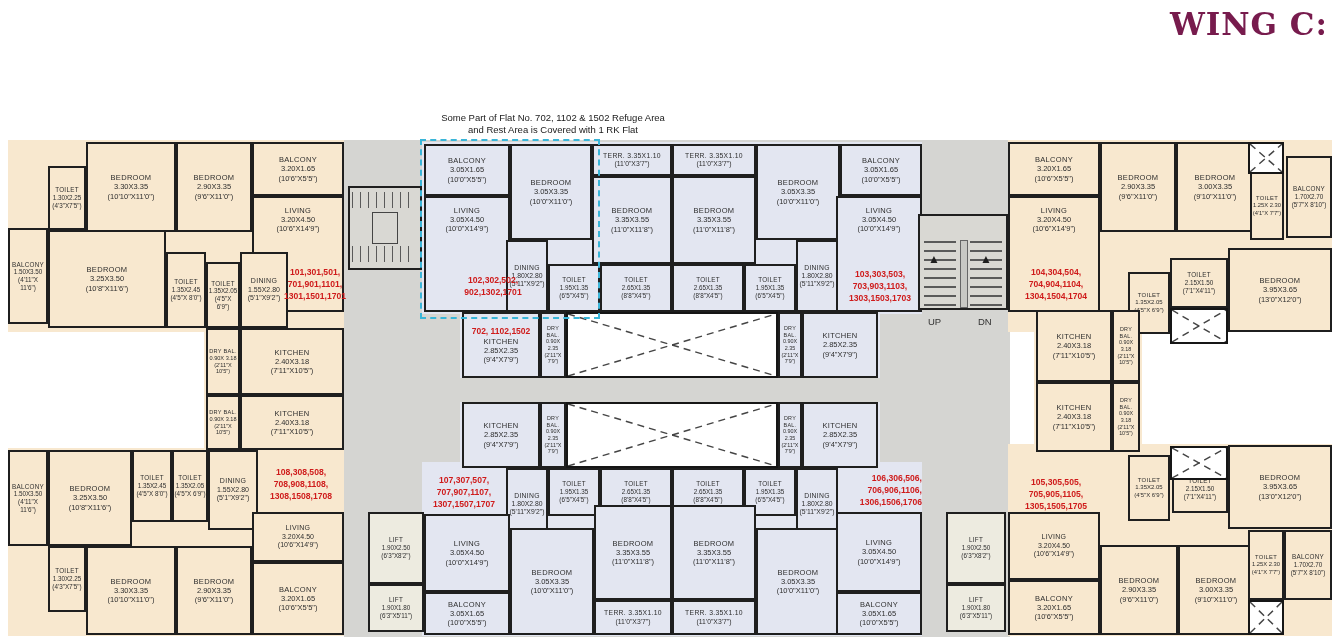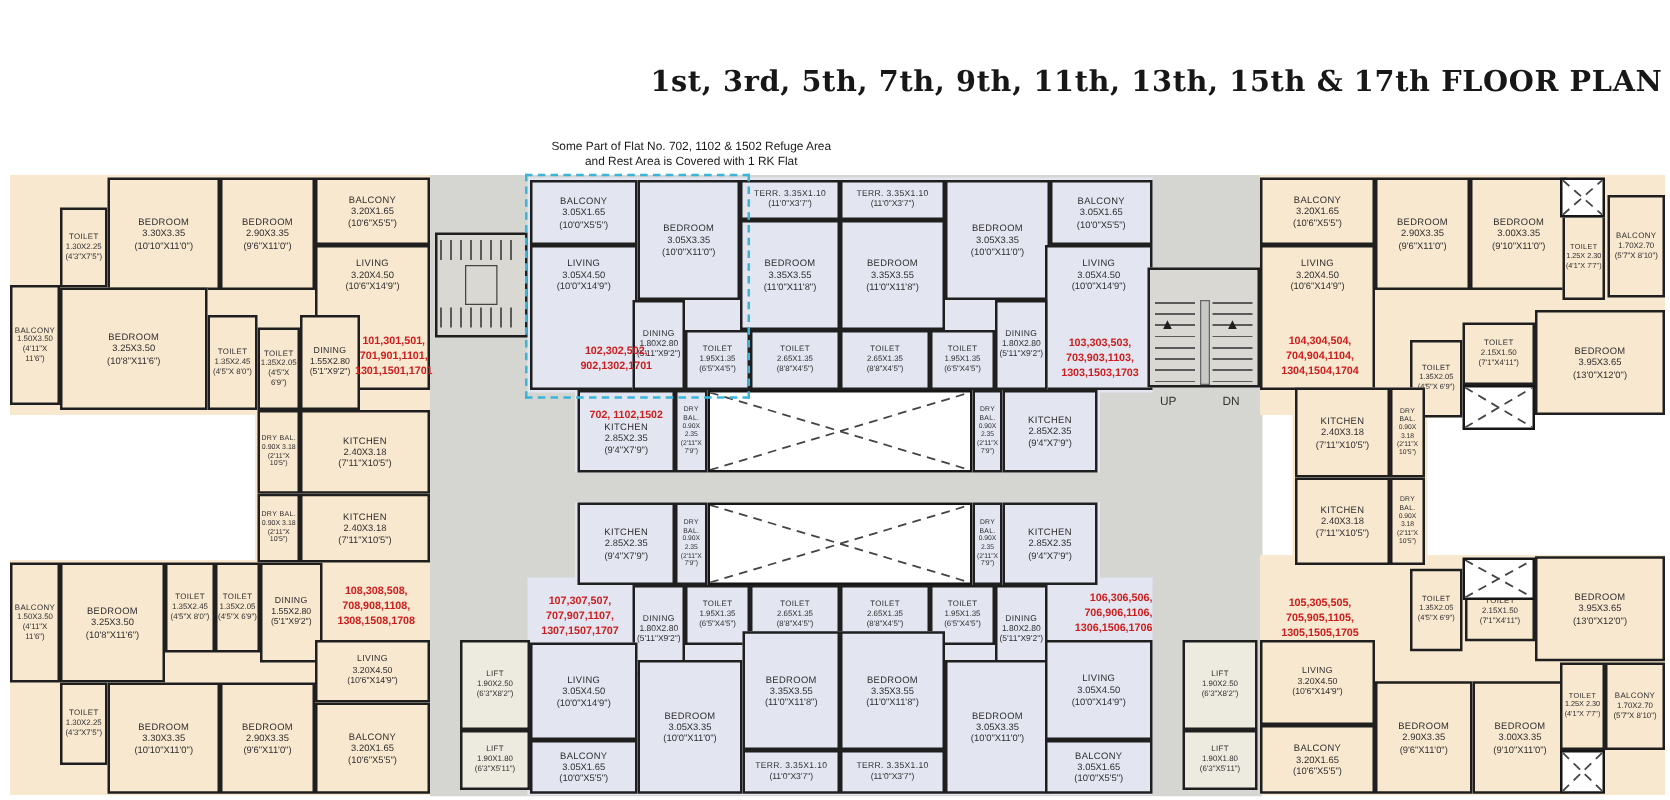--- a/index.html
+++ b/index.html
@@ -48,21 +48,21 @@
   .stair-label{position:absolute;z-index:3;font-size:9.5px;color:#333;}
   .lbl-up{left:928px;top:316px;} .lbl-dn{left:978px;top:316px;}
   .refuge-outline{position:absolute;left:420px;top:139px;width:176px;height:176px;z-index:4;
     border:2px dashed #3ab5d8;pointer-events:none;}
 </style>
 </head>
 <body>
 
 <div id="stage">
 
-  <div class="floors-title">1st, 3rd, 5th, 7th, 9th, 11th, 13th, 15th &amp; 17th FLOOR PLAN</div>
+  <div class="wing-title">WING C:</div>
 
   <div class="note">
     <span>Some Part of Flat No. 702, 1102 &amp; 1502 Refuge Area</span><br>
     <span>and Rest Area is Covered with 1 RK Flat</span>
   </div>
 
   <div class="corridor"></div>
 
   <div id="layer-blocks">
       <div class="bgblock bg-cream" style="left: 8px; top: 140px; width: 336px; height: 192px;"></div>

